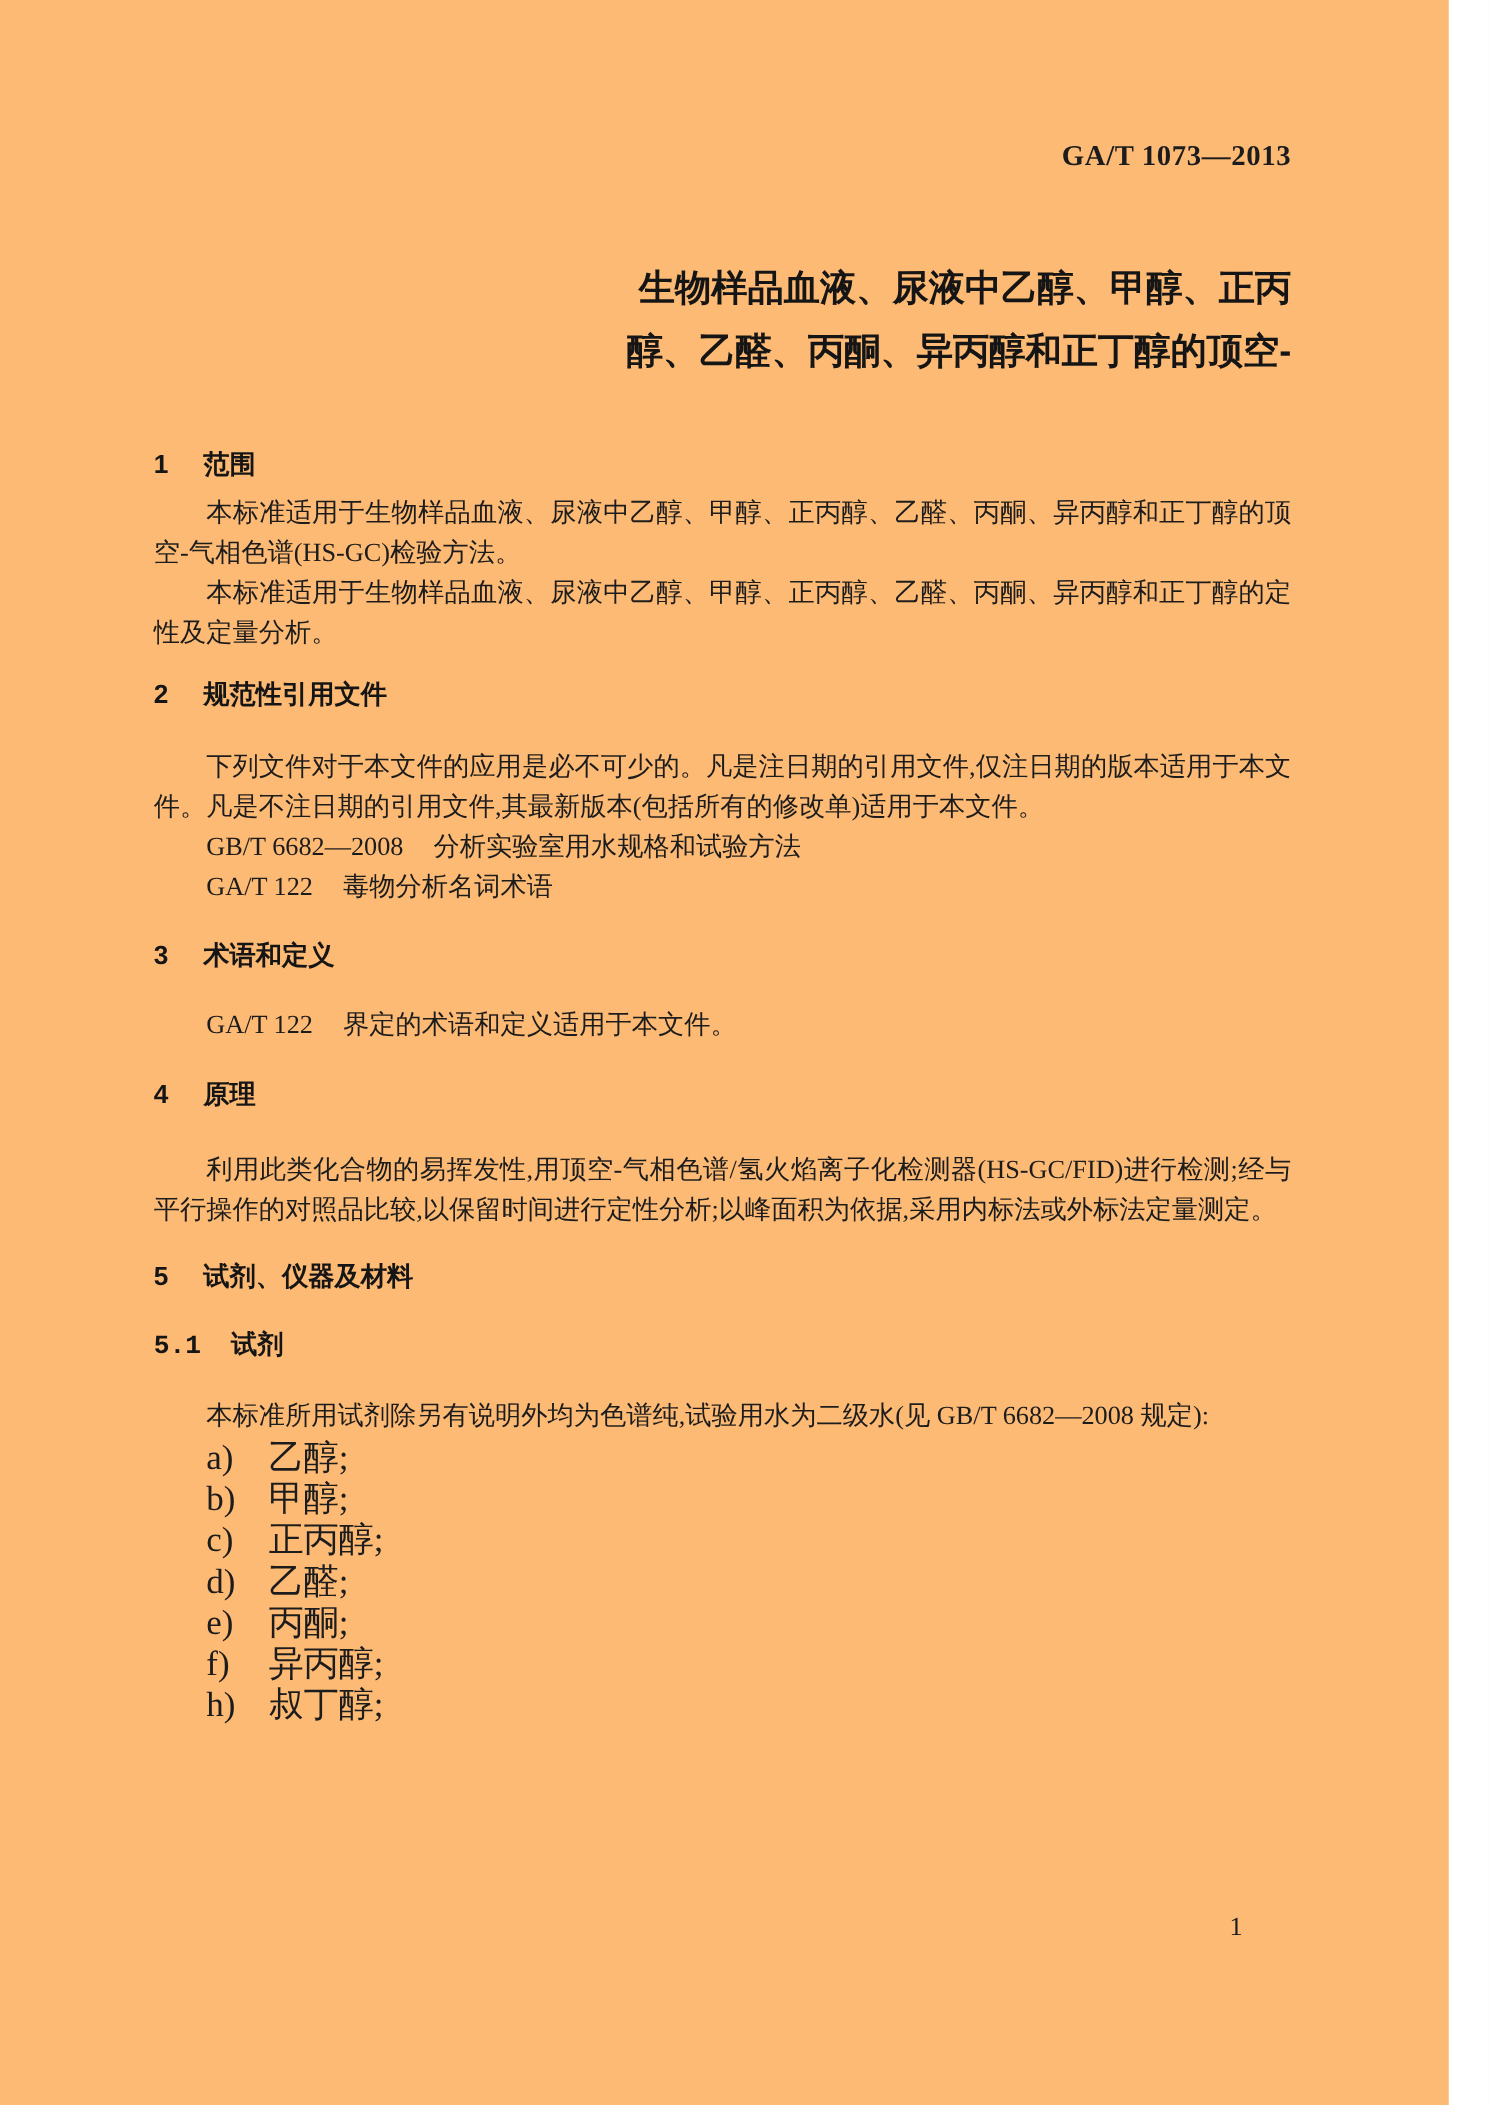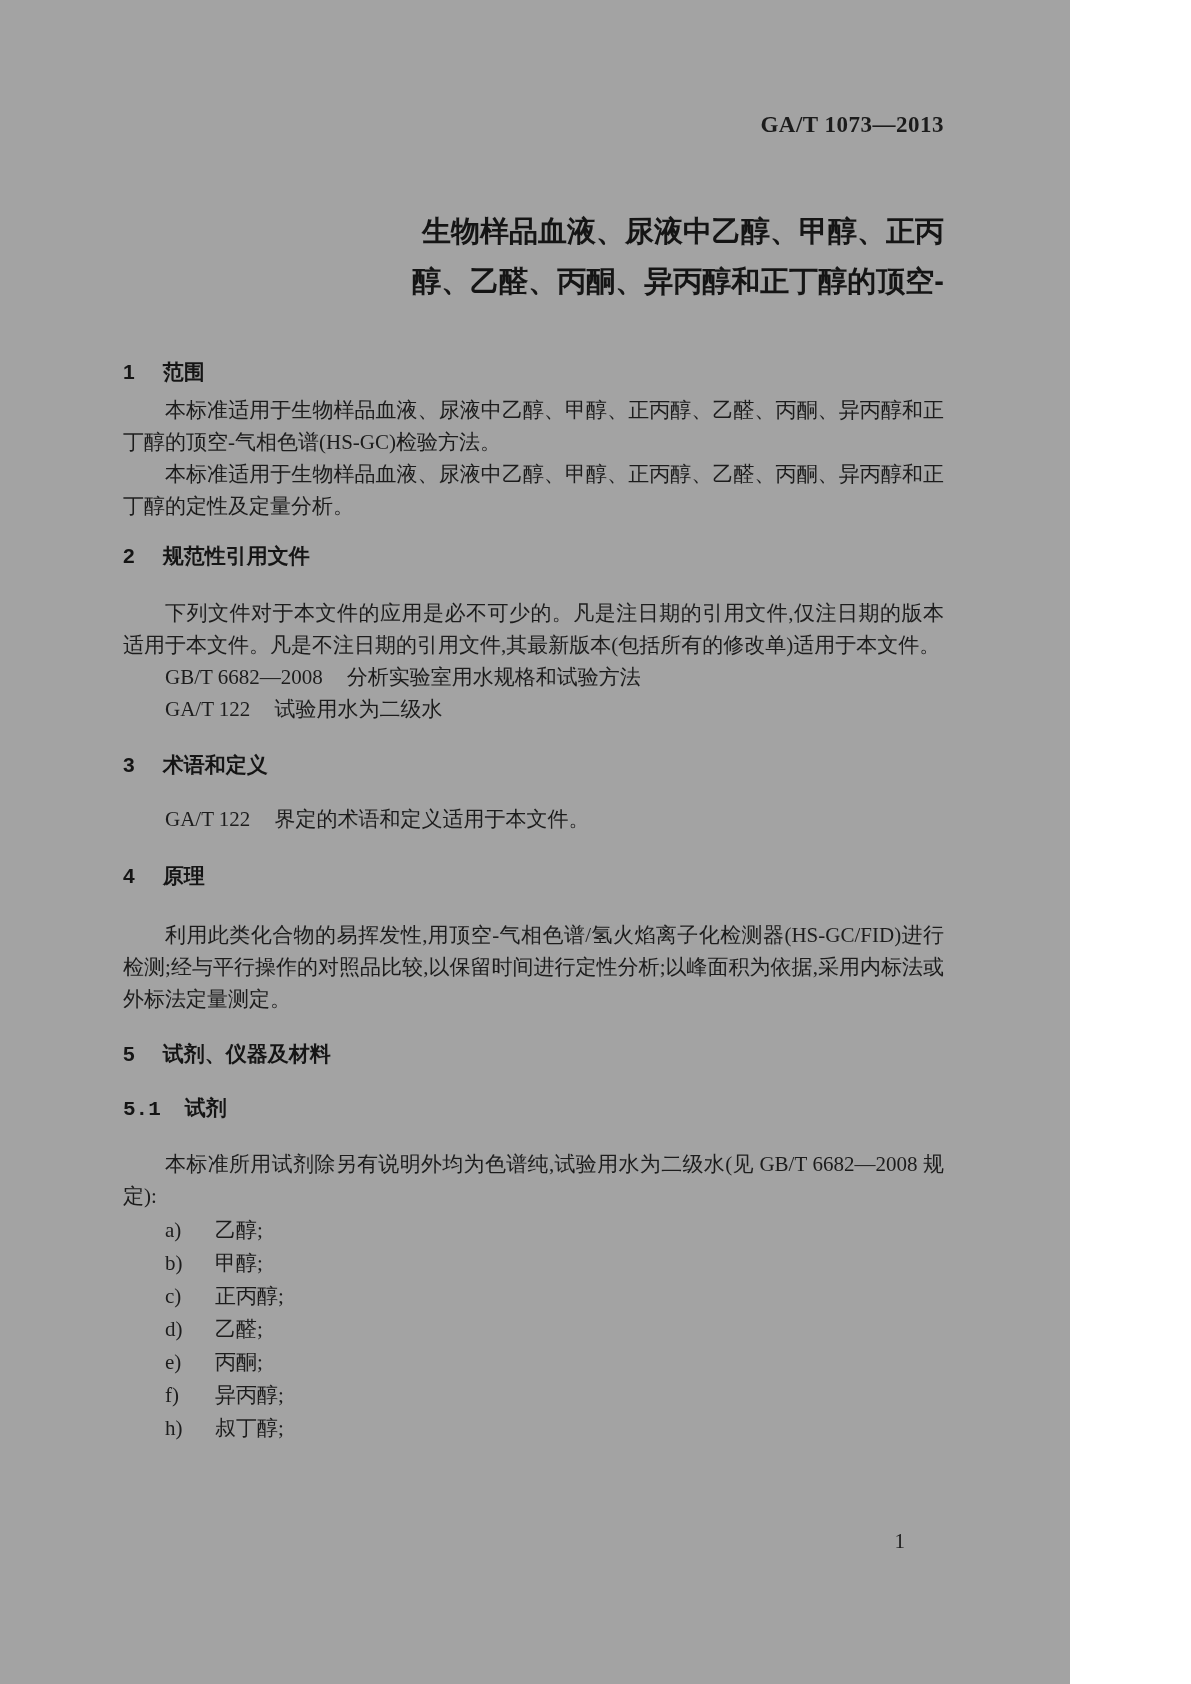--- a/index.html
+++ b/index.html
@@ -6,23 +6,23 @@
   html, body { background: #ffffff; }
   body {
     width: 1191px;
     height: 1684px;
     position: relative;
     font-family: "Liberation Serif", "DejaVu Serif", serif;
     color: #1c1c1c;
   }
   .page {
     position: relative;
-    width: 1070px;
+    width: 1159px;
     height: 1684px;
-    background: #a3a3a3;
+    background: #fdba74;
     overflow: hidden;
   }
   .content {
     margin-left: 123px;
     margin-right: 126px; 
   }
   .doc-code {
     margin-top: 112px;
     line-height: 26px;
     font-size: 23px;
@@ -73,21 +73,21 @@
     font-family: "Liberation Serif", "DejaVu Serif", serif;
   }
   .ref-code { margin-right: 24px; }
 
   .reagent-list {
     margin-top: 2px;
     padding-left: 42px;
     list-style: none;
   }
   .reagent-item {
-    font-size: 21px;
+    font-size: 28px;
     line-height: 33px;
   }
   .li-marker {
     display: inline-block;
     width: 50px;
   }
   .page-number {
     position: absolute;
     top: 1528px;
     right: 165px;
@@ -119,21 +119,21 @@
 
     <div class="section" id="sec2">
       <h2 class="sec-h">
         <span class="sec-num">2</span><span class="sec-title">规范性引用文件</span>
       </h2>
       <p class="body-p">下列文件对于本文件的应用是必不可少的。凡是注日期的引用文件,仅注日期的版本适用于本文件。凡是不注日期的引用文件,其最新版本(包括所有的修改单)适用于本文件。</p>
       <p class="ref-line">
         <span class="ref-code">GB/T 6682—2008</span><span class="ref-name">分析实验室用水规格和试验方法</span>
       </p>
       <p class="ref-line">
-        <span class="ref-code">GA/T 122</span><span class="ref-name">试验用水为二级水</span>
+        <span class="ref-code">GA/T 122</span><span class="ref-name">毒物分析名词术语</span>
       </p>
     </div>
 
     <div class="section" id="sec3">
       <h2 class="sec-h">
         <span class="sec-num">3</span><span class="sec-title">术语和定义</span>
       </h2>
       <p class="body-p">
         <span class="ref-code">GA/T 122</span><span>界定的术语和定义适用于本文件。</span>
       </p>

